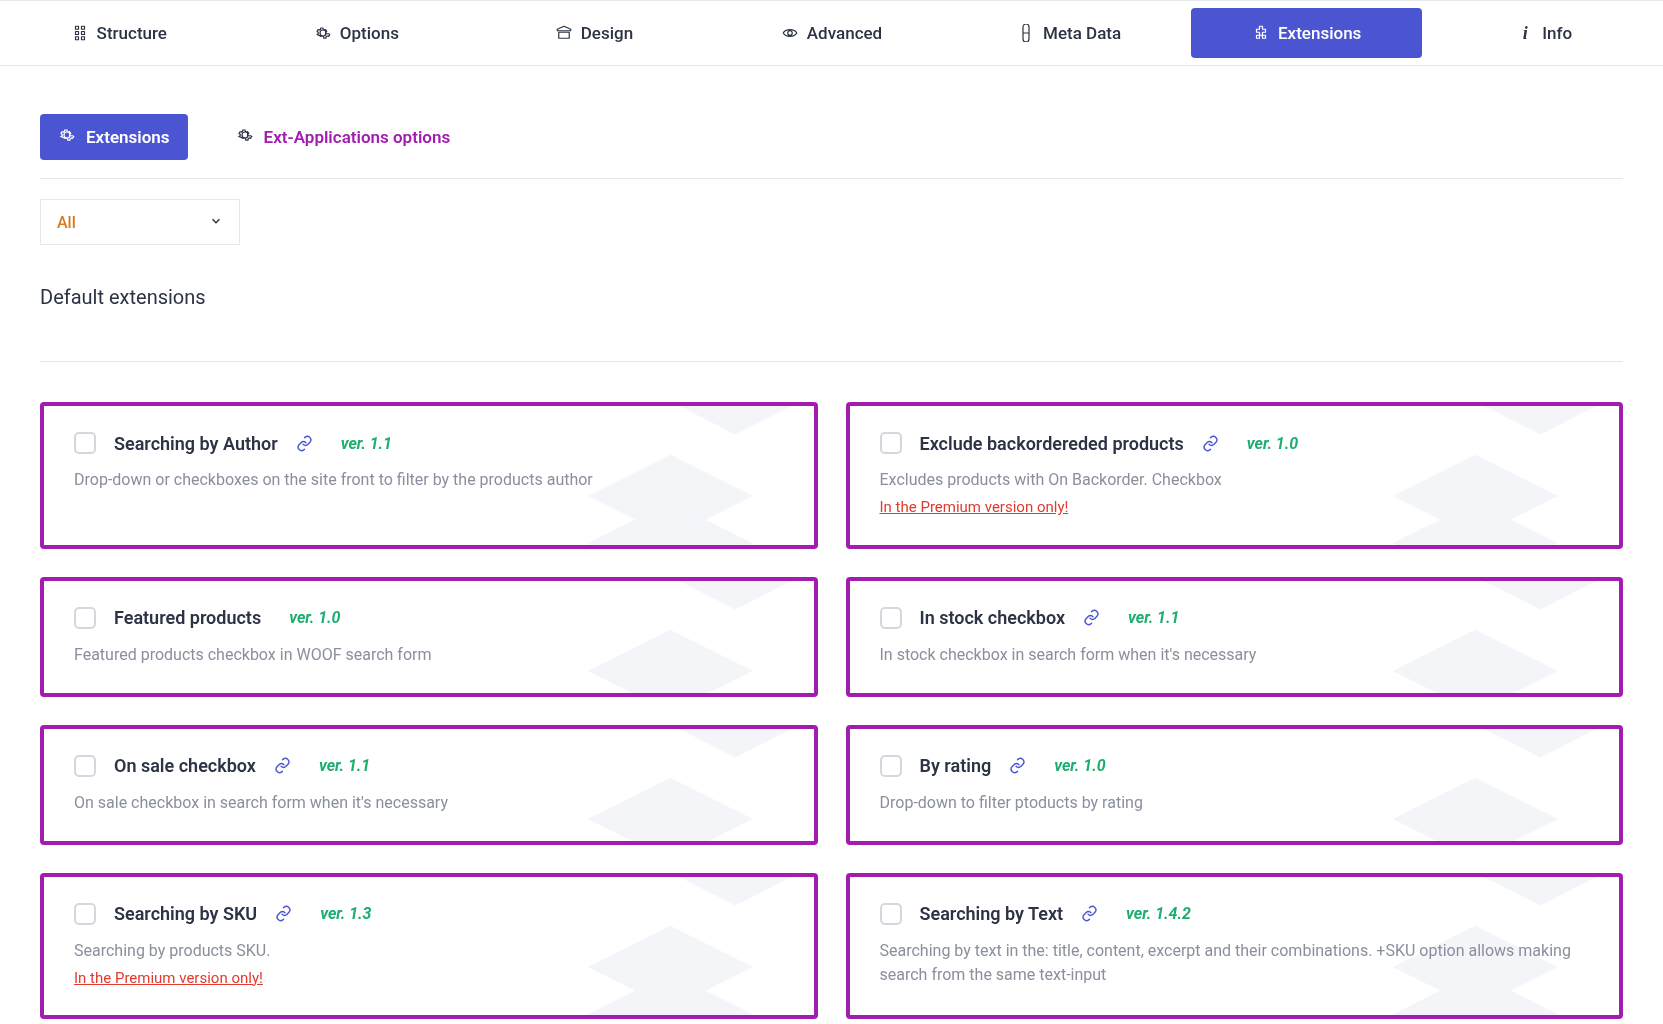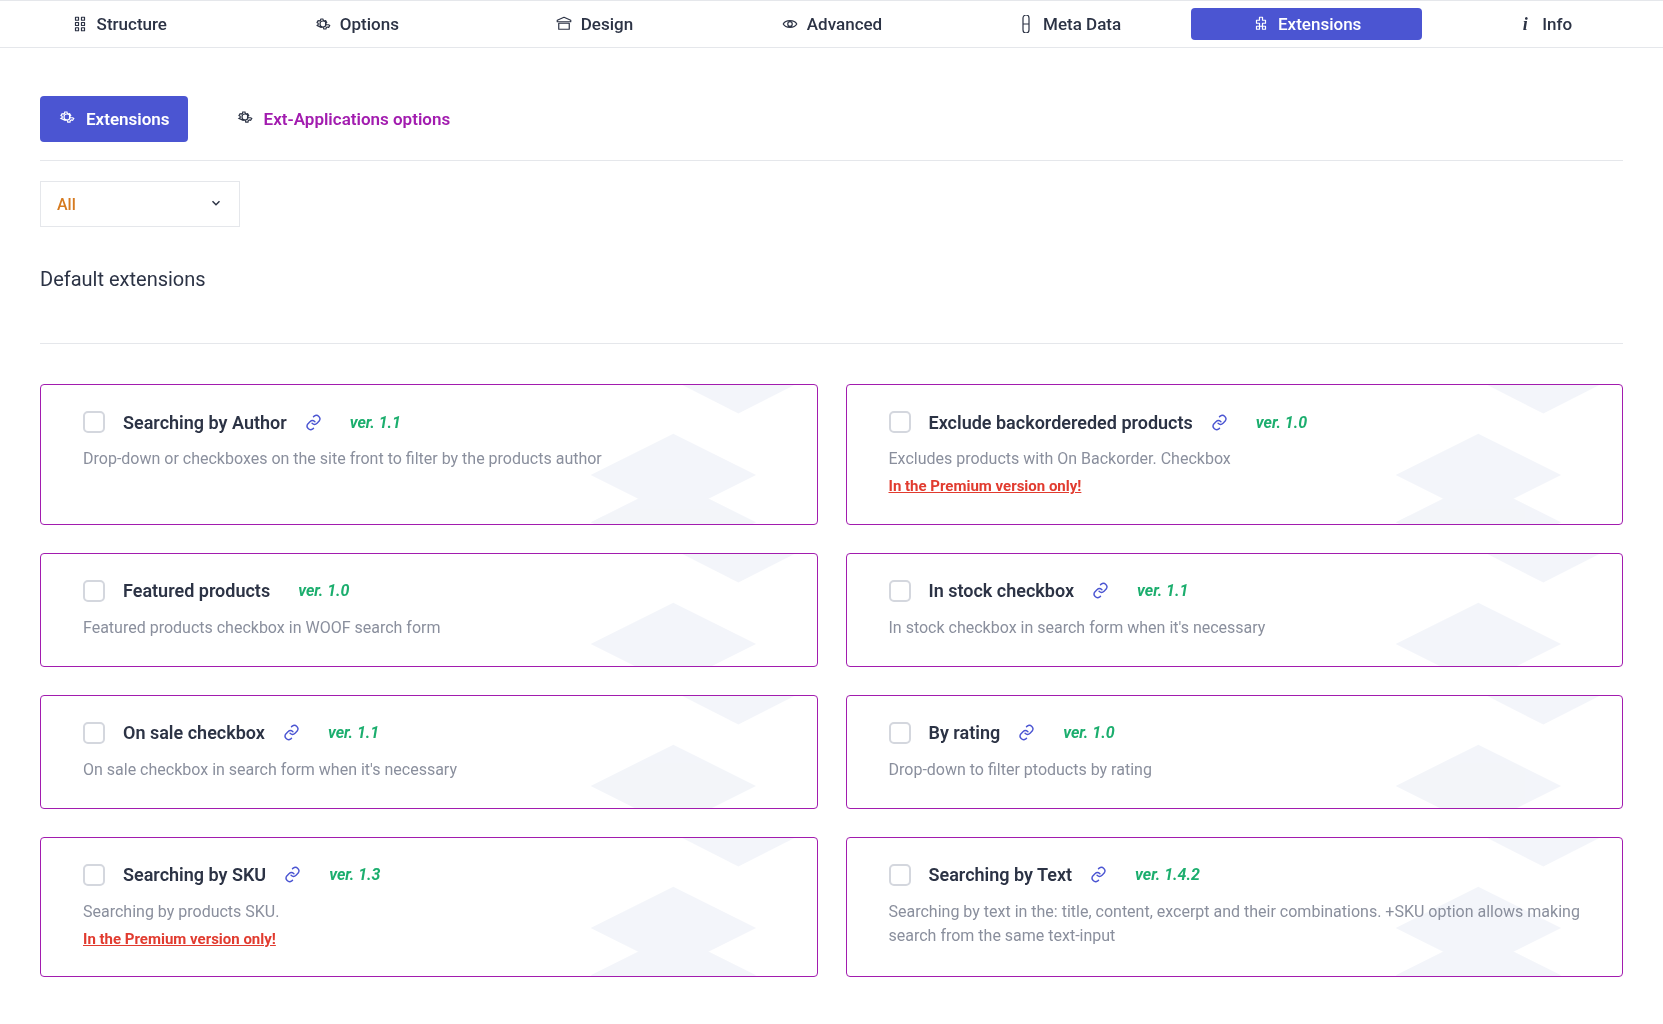--- a/index.html
+++ b/index.html
@@ -7,21 +7,21 @@
       font-family: -apple-system, BlinkMacSystemFont, "Segoe UI", Roboto, Helvetica, Arial, sans-serif;
       background: #fff;
       color: #2c3345;
       min-width: 1663px;
     }
     .tab-bar {
       display: flex;
       border-top: 1px solid #e5e7eb;
       border-bottom: 1px solid #e5e7eb;
       background: #fff;
-      height: 48px;
+      height: 66px;
       padding: 7px 0;
     }
     .tab {
       flex: 1;
       display: flex;
       align-items: center;
       justify-content: center;
       gap: 8px;
       font-size: 17px;
       font-weight: 500;
@@ -88,23 +88,23 @@
     }
 
     .grid {
       display: grid;
       grid-template-columns: 1fr 1fr;
       gap: 28px;
       padding-top: 40px;
     }
     .card {
       position: relative;
-      border: 1px solid #a21caf;
+      border: 4px solid #a21caf;
       border-radius: 4px;
-      padding: 26px 42px;
+      padding: 26px 30px;
       overflow: hidden;
     }
     .card-row {
       display: flex;
       align-items: center;
       gap: 18px;
       margin-bottom: 14px;
     }
     .checkbox {
       width: 22px;
@@ -135,21 +135,21 @@
     }
     .card-desc {
       color: #8a8f9d;
       font-size: 16px;
       line-height: 1.5;
     }
     .premium {
       display: block;
       margin-top: 4px;
       color: #e13b2f;
-      font-weight: 700;
+      font-weight: 400;
       text-decoration: underline;
       font-size: 15px;
     }
 
     .bg-deco {
       position: absolute;
       right: -60px;
       top: -40px;
       width: 360px;
       height: 260px;

